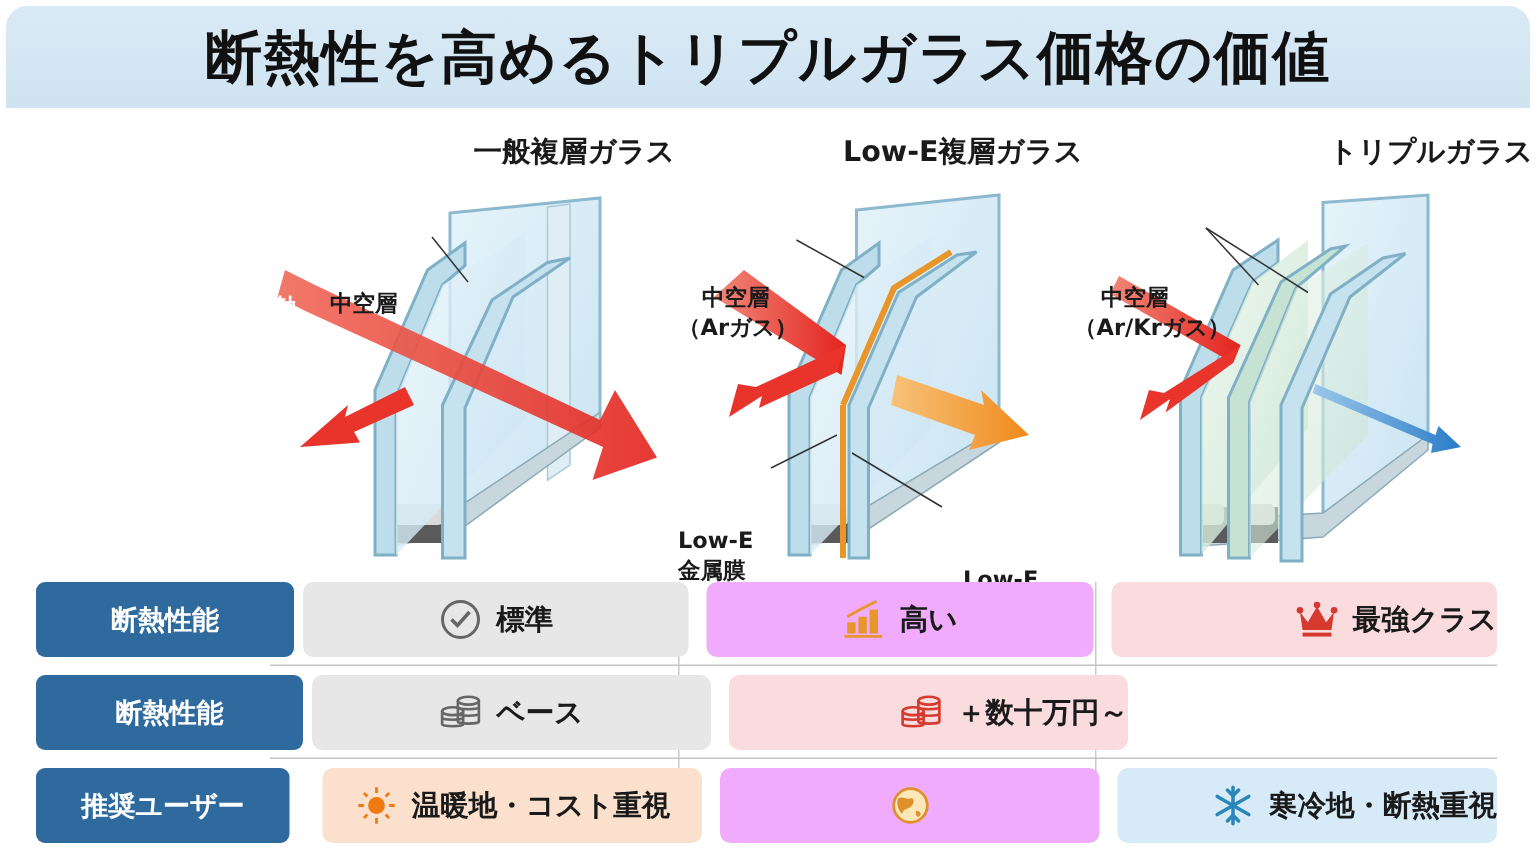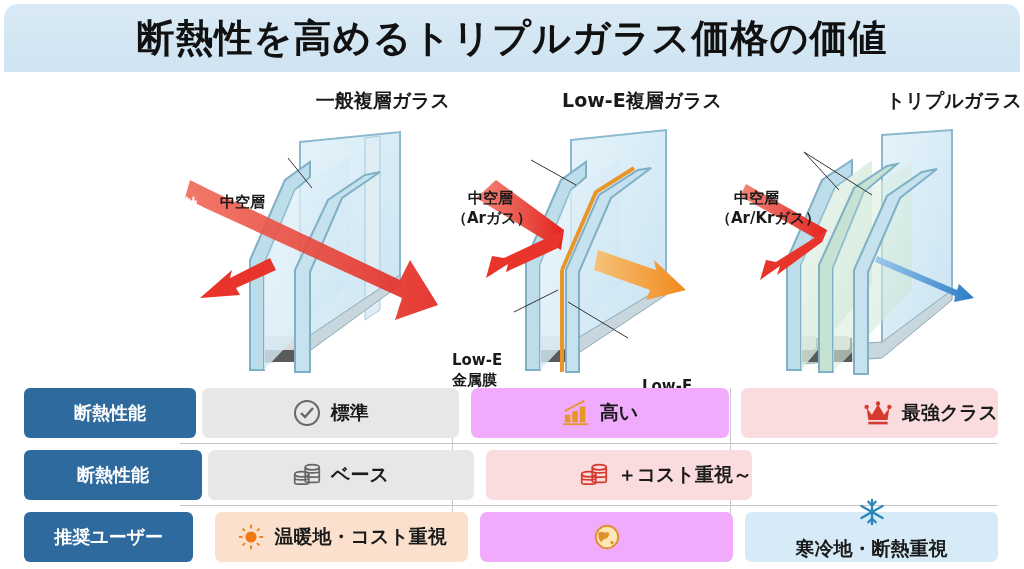--- a/index.html
+++ b/index.html
@@ -30,21 +30,21 @@
   .cell {
     width: 266px; margin-right: 12px; border-radius: 7px;
     display: flex; align-items: center; justify-content: center;
     font-size: 19px; font-weight: bold; gap: 10px;
   }
   .cell:last-child { margin-right: 0; justify-content: flex-end; }
   .c-gray { background: #e7e7e7; }
   .c-yellow { background: #f0abfc; }
   .c-pink { background: #fadcde; }
   .c-peach { background: #fbe1cd; margin-left: 16px; }
-  .c-blue { background: #d6ebf7; flex-direction: column; }
+  .c-blue { background: #d6ebf7; }
   .icon { display: inline-flex; width: 28px; height: 28px; align-items: center; justify-content: center; }
   .divider-v { position: absolute; top: 388px; width: 1px; height: 170px; background: #c9c9c9; }
   .divider-h { position: absolute; height: 1px; background: #c4c4c4; }
 </style>
 </head>
 <body>
 
 <div class="title-bar">
   <h1>断熱性を高めるトリプルガラス価格の価値</h1>
 </div>
@@ -247,21 +247,21 @@
             <g fill="none" stroke="#d63a2e" stroke-width="2">
               <ellipse cx="10" cy="14" rx="8" ry="3"></ellipse>
               <path d="M2 14v10c0 2 16 2 16 0V14"></path>
               <path d="M2 19c0 2 16 2 16 0"></path>
               <ellipse cx="22" cy="6" rx="8" ry="3"></ellipse>
               <path d="M14 6v16c0 2 16 2 16 0V6"></path>
               <path d="M14 11c0 2 16 2 16 0M14 16c0 2 16 2 16 0"></path>
             </g>
           </svg>
       </span>
-      <span>＋コスト重視～</span>
+      <span>＋数十万円～</span>
     </div>
   </div>
 
   <div class="row">
     <div class="row-head">推奨ユーザー</div>
     <div class="cell c-peach">
       <span class="icon">
         <svg width="30" height="30" viewBox="0 0 30 30">
             <circle cx="15" cy="15" r="6" fill="#f07a12"></circle>
             <g stroke="#f07a12" stroke-width="2">

